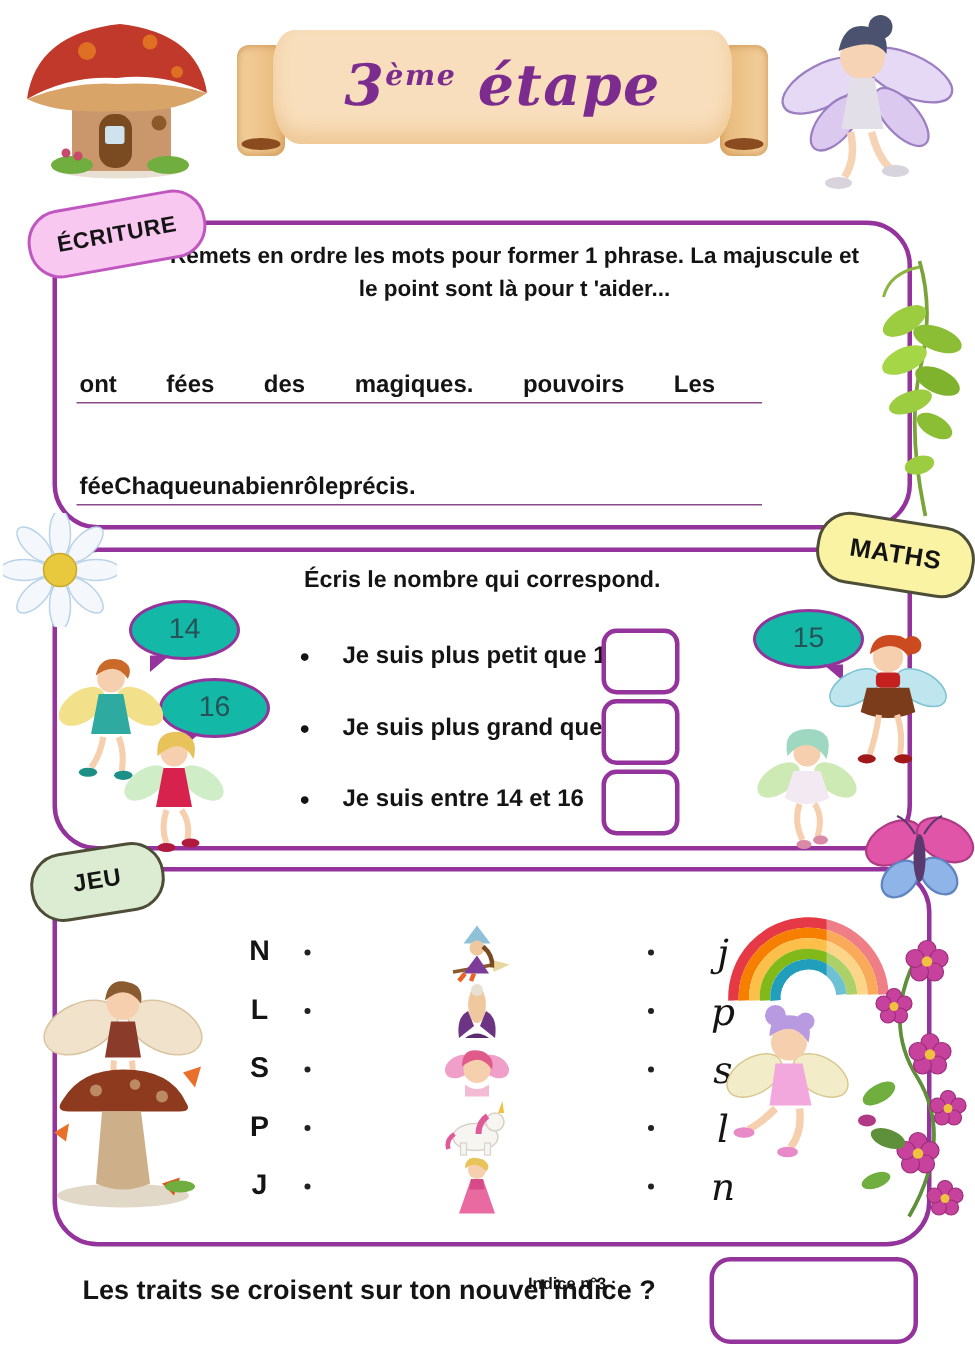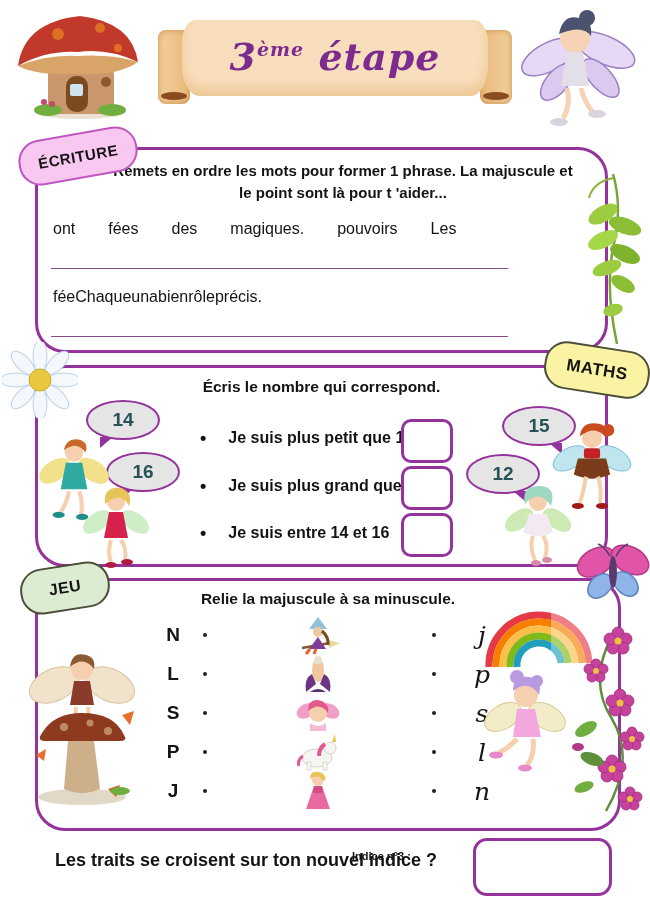--- a/index.html
+++ b/index.html
@@ -24,33 +24,33 @@
   .sec-box{background:#fff;border:3px solid #94339c;border-radius:30px;}
   .sec-label{display:flex;align-items:center;justify-content:center;font-weight:bold;
     font-size:15px;letter-spacing:0.5px;border-radius:22px;z-index:6;}
   .lbl-ecriture{left:18px;top:133px;width:116px;height:42px;background:#f8c8f0;border:2.5px solid #bf57bf;transform:rotate(-10deg);}
   .lbl-maths{left:544px;top:346px;width:102px;height:44px;background:#f9f3a3;border:2.5px solid #4d4d38;transform:rotate(9deg);font-size:17px;}
   .lbl-jeu{left:20px;top:565px;width:86px;height:42px;background:#dcecd2;border:2.5px solid #4d4d38;transform:rotate(-9deg);font-size:16px;}
 
   
   .box-ecriture{left:35px;top:147px;width:567px;height:200px;}
   .instruction{position:absolute;left:70px;top:10px;width:470px;text-align:center;font-weight:bold;font-size:15px;line-height:1.45;}
-  .words{position:absolute;display:flex;font-weight:normal;font-size:16px;}
+  .words{position:absolute;display:flex;font-weight:bold;font-size:16px;margin-top:28px;}
   .words-r1{left:15px;top:70px;gap:33px;}
   .words-r2{left:15px;top:138px;}
   .write-line{position:absolute;left:13px;width:457px;border-bottom:1.6px solid #8a4a8a;}
   .line1{top:118px;}
   .line2{top:186px;}
 
   
   .box-maths{left:35px;top:365px;width:567px;height:196px;}
   .maths-title{position:absolute;left:0;width:100%;top:10px;text-align:center;font-weight:bold;font-size:15.5px;}
   .bubble{position:absolute;display:flex;align-items:center;justify-content:center;
-    border:2px solid #94339c;border-radius:50%;background:#e5e5e5;color:#265357;
-    font-weight:bold;font-size:19px;z-index:4;}
+    border:2px solid #94339c;border-radius:50%;background:#14b8a6;color:#265357;
+    font-weight:normal;font-size:19px;z-index:4;}
   .bubble::after{content:"";position:absolute;width:0;height:0;border-style:solid;z-index:-1;}
   .tail-l::after{left:12px;bottom:-10px;border-width:11px 13px 0 0;border-color:#94339c transparent transparent transparent;}
   .tail-r::after{right:12px;bottom:-10px;border-width:0 13px 11px 0;border-color:transparent #94339c transparent transparent;}
   .m-item{position:absolute;left:162px;width:240px;height:24px;display:flex;align-items:center;font-weight:bold;font-size:16px;}
   .m-item::before{content:"•";margin-right:22px;font-size:18px;}
   .ans-box{position:absolute;left:363px;width:46px;height:38px;border:3px solid #94339c;border-radius:10px;background:#fff;}
 
   
   .box-jeu{left:35px;top:578px;width:580px;height:247px;}
   .jeu-title{position:absolute;left:0;width:100%;top:9px;text-align:center;font-weight:bold;font-size:15.5px;}
@@ -163,23 +163,20 @@
 
     <div class="bubble tail-l" style="left:48px;top:32px;width:70px;height:36px;">
         <span>14</span>
       </div>
     <div class="bubble tail-l" style="left:68px;top:84px;width:70px;height:36px;">
         <span>16</span>
       </div>
     <div class="bubble tail-r" style="left:464px;top:38px;width:70px;height:36px;">
         <span>15</span>
       </div>
-    <div class="bubble tail-r" style="left:428px;top:86px;width:70px;height:36px;">
-        <span>12</span>
-      </div>
 
     <div class="m-item" style="top:58px;">
         <span>Je suis plus petit que 14</span>
       </div>
     <div class="m-item" style="top:106px;">
         <span>Je suis plus grand que 15</span>
       </div>
     <div class="m-item" style="top:153px;">
         <span>Je suis entre 14 et 16</span>
       </div>
@@ -266,21 +263,20 @@
       <ellipse cx="24" cy="24" rx="20" ry="13" transform="rotate(-30 24 24)" fill="#e055a8" stroke="#b03a85" stroke-width="1.5"></ellipse>
       <ellipse cx="58" cy="22" rx="20" ry="13" transform="rotate(28 58 22)" fill="#e055a8" stroke="#b03a85" stroke-width="1.5"></ellipse>
       <ellipse cx="28" cy="48" rx="14" ry="10" transform="rotate(-45 28 48)" fill="#8fb4e8" stroke="#5f84c0" stroke-width="1.5"></ellipse>
       <ellipse cx="54" cy="46" rx="14" ry="10" transform="rotate(45 54 46)" fill="#8fb4e8" stroke="#5f84c0" stroke-width="1.5"></ellipse>
       <ellipse cx="41" cy="34" rx="4" ry="16" fill="#5a3a6e"></ellipse>
       <path d="M38,18 Q32,8 26,6 M44,18 Q50,8 56,6" stroke="#5a3a6e" stroke-width="1.5" fill="none"></path>
     </svg>
   </span>
 
   <div class="abs sec-box box-jeu">
-    <div class="jeu-title">Relie la majuscule à sa minuscule.</div>
 
     <div class="match-row" style="top:34px;">
       <span class="up-letter">N</span>
       <span class="dot"></span>
       <span class="m-img">
         <svg width="44" height="40" viewBox="0 0 44 40">
           <line x1="6" y1="33" x2="34" y2="28" stroke="#8b5a2b" stroke-width="2.5"></line>
           <path d="M32,25 L44,28 L33,33 Z" fill="#e8d8a0"></path>
           <polygon points="22,2 13,14 31,14" fill="#8fc1d9"></polygon>
           <circle cx="22" cy="17" r="5" fill="#f0c8a0"></circle>

